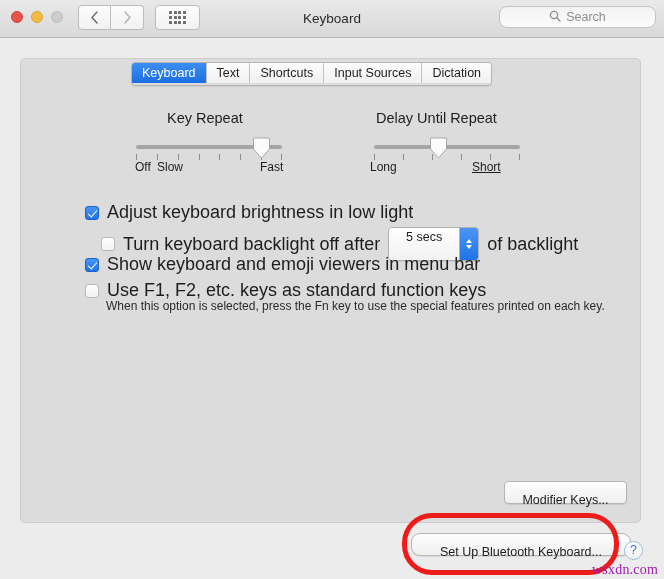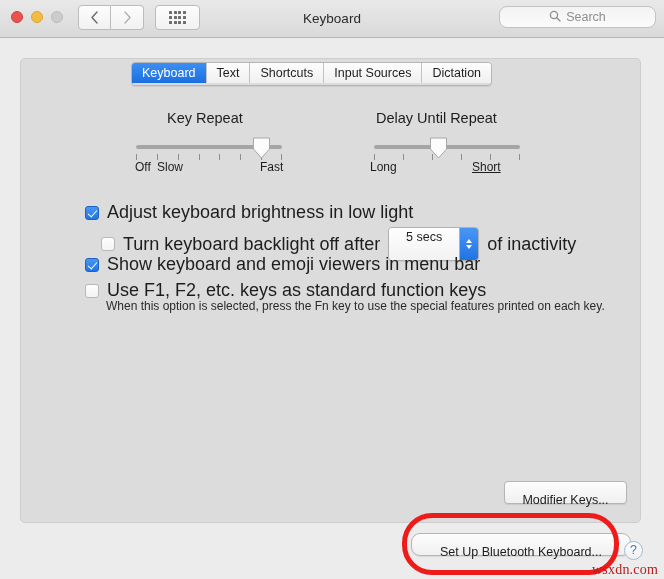--- a/index.html
+++ b/index.html
@@ -315,21 +315,21 @@
     border: 5px solid #ee1b1b;
     border-radius: 30px;
     box-sizing: border-box;
     pointer-events: none;
   }
 
   .watermark {
     position: absolute;
     right: 6px; bottom: 1px;
     font-size: 14px;
-    color: #b91c1c;
+    color: #a21caf;
     font-family: "Liberation Serif", serif;
     letter-spacing: 0.2px;
   }
 </style>
 </head>
 <body>
 
 <div class="titlebar">
   <div class="traffic">
     <span class="light red"></span>
@@ -449,21 +449,21 @@
 <div class="cbrow" style="left:85px; top:227px;padding-left:16px;">
   <span class="cbox off"></span>
   <span class="cblabel">Turn keyboard backlight off after</span>
   <span class="stepper">
     <span class="val">5 secs</span>
     <span class="arrows">
       <span class="up"></span>
       <span class="dn"></span>
     </span>
   </span>
-  <span class="cblabel">of inactivity</span>
+  <span class="cblabel">of backlight</span>
 </div>
 
 <div class="cbrow" style="left:85px; top:254px;">
   <span class="cbox on"></span>
   <span class="cblabel">Show keyboard and emoji viewers in menu bar</span>
 </div>
 
 <div class="cbrow" style="left:85px; top:280px;">
   <span class="cbox off"></span>
   <span class="cblabel">Use F1, F2, etc. keys as standard function keys</span>

